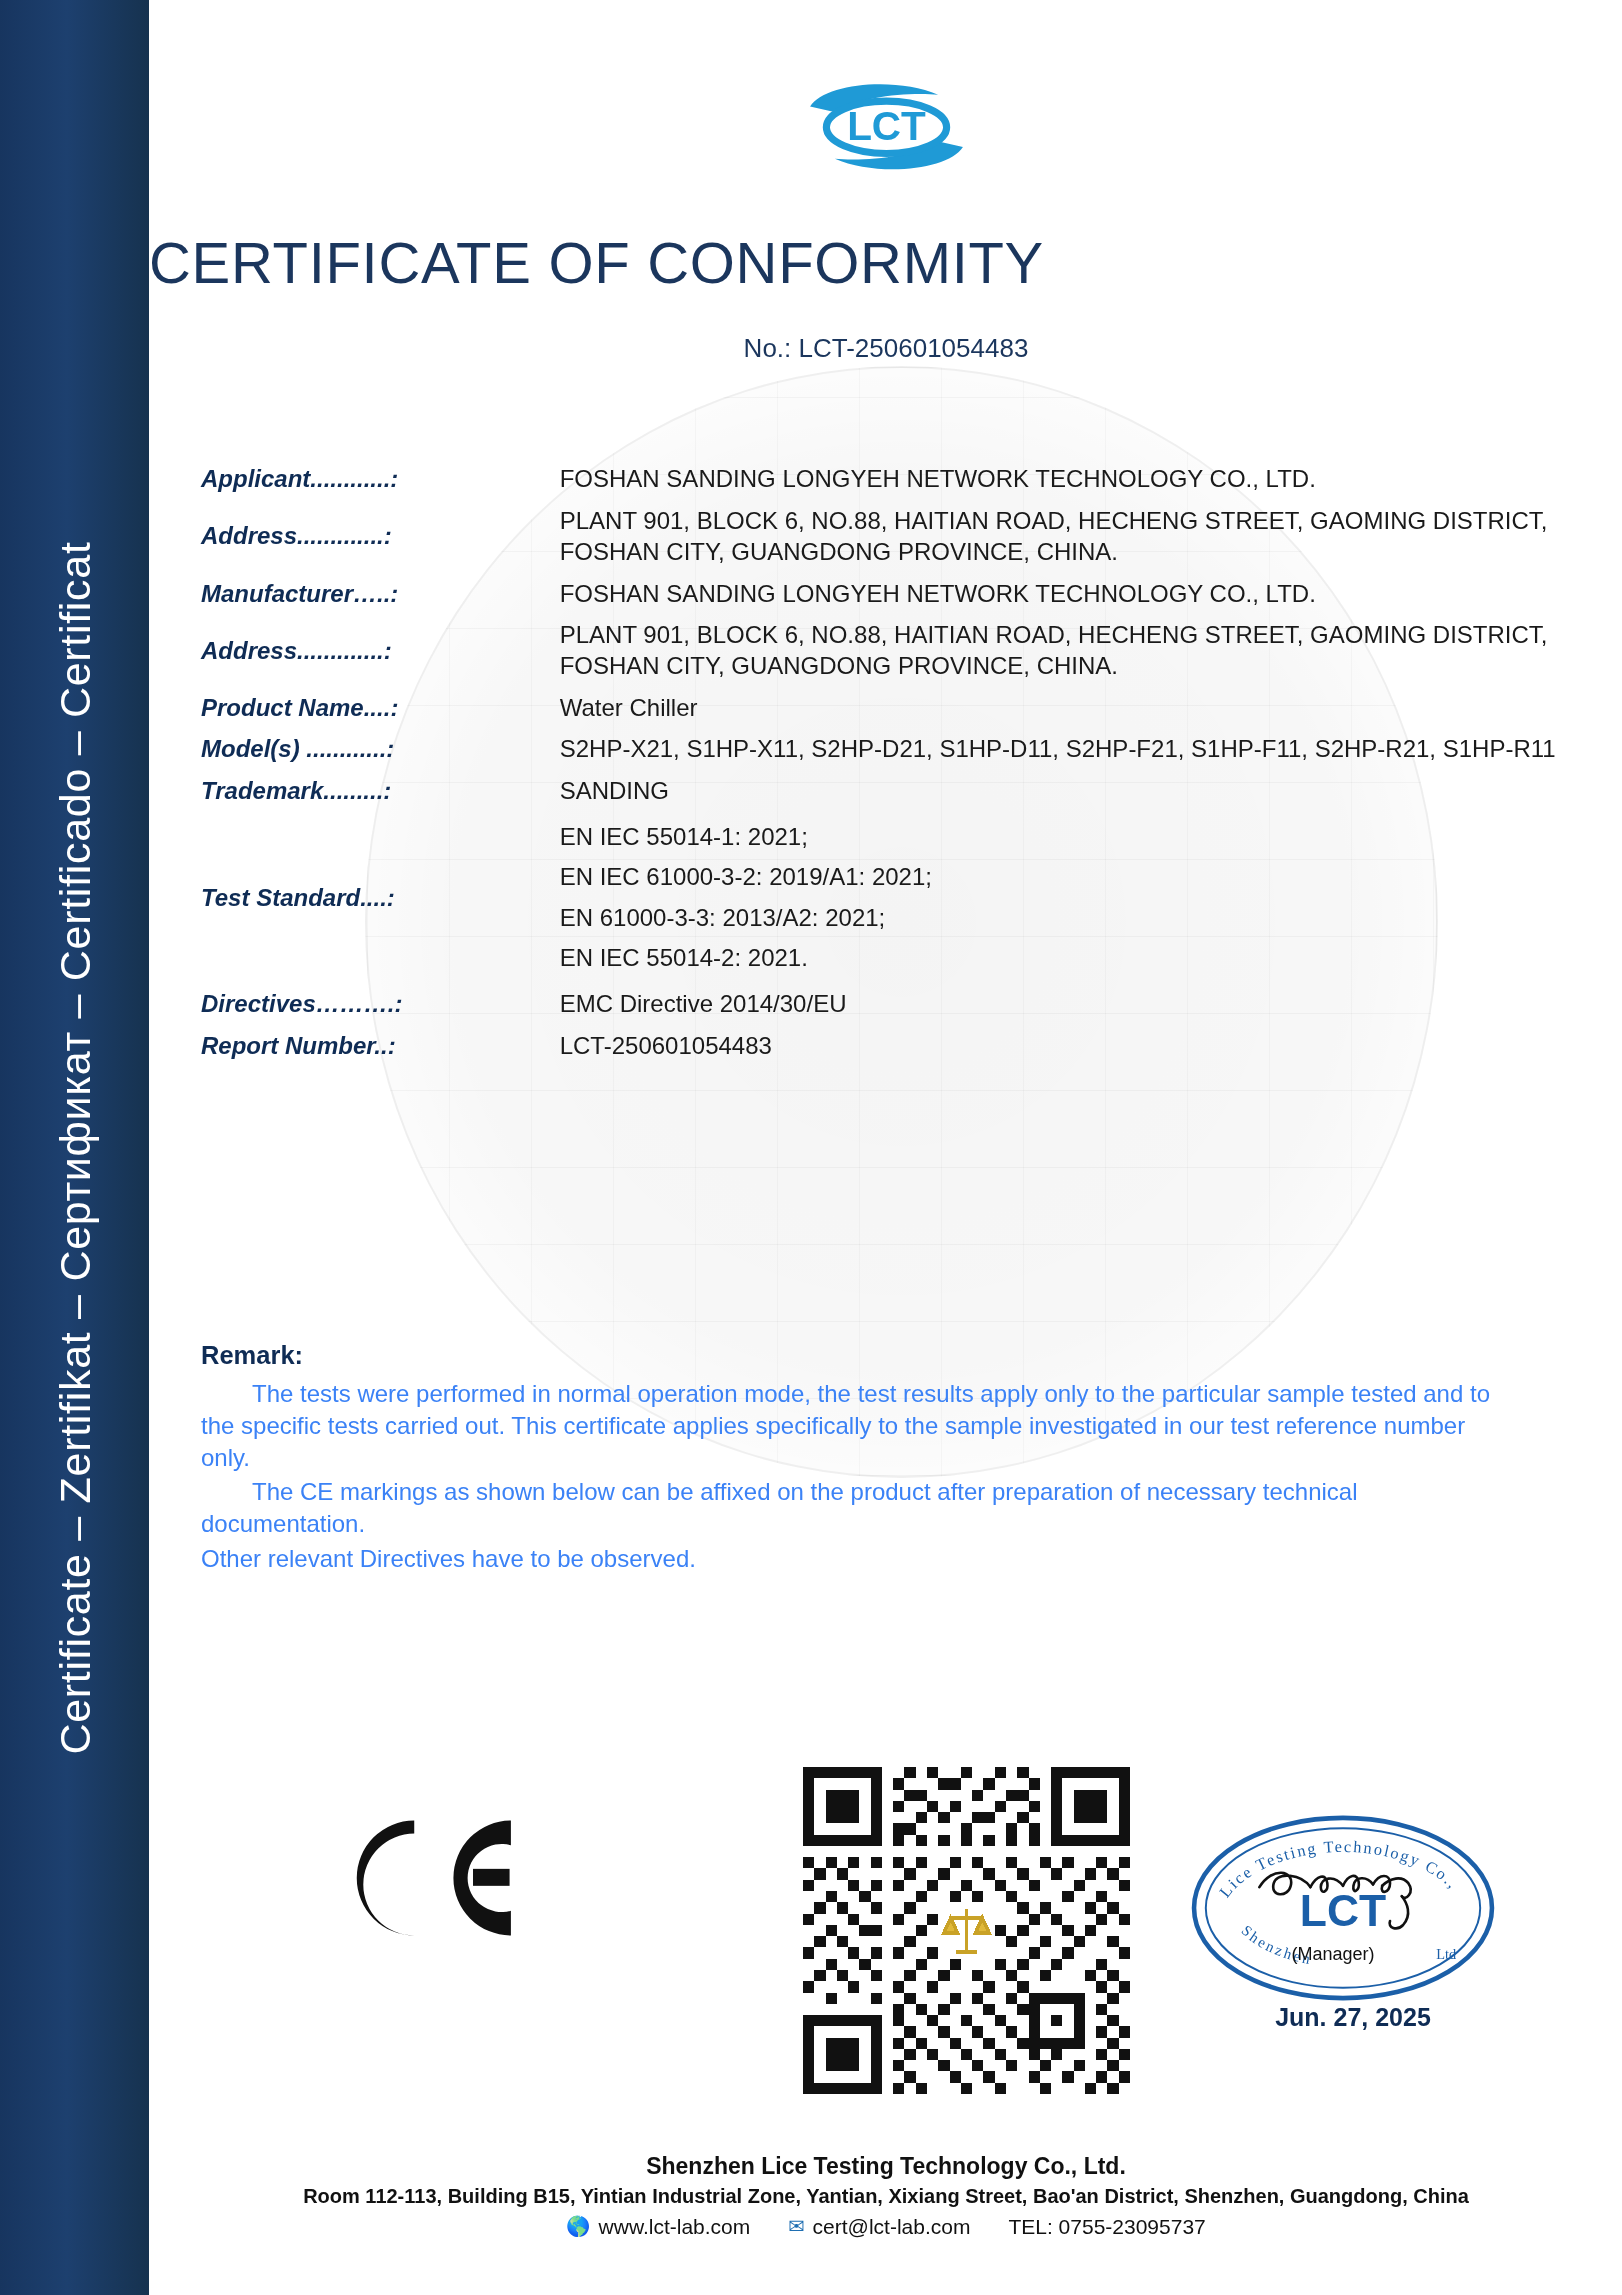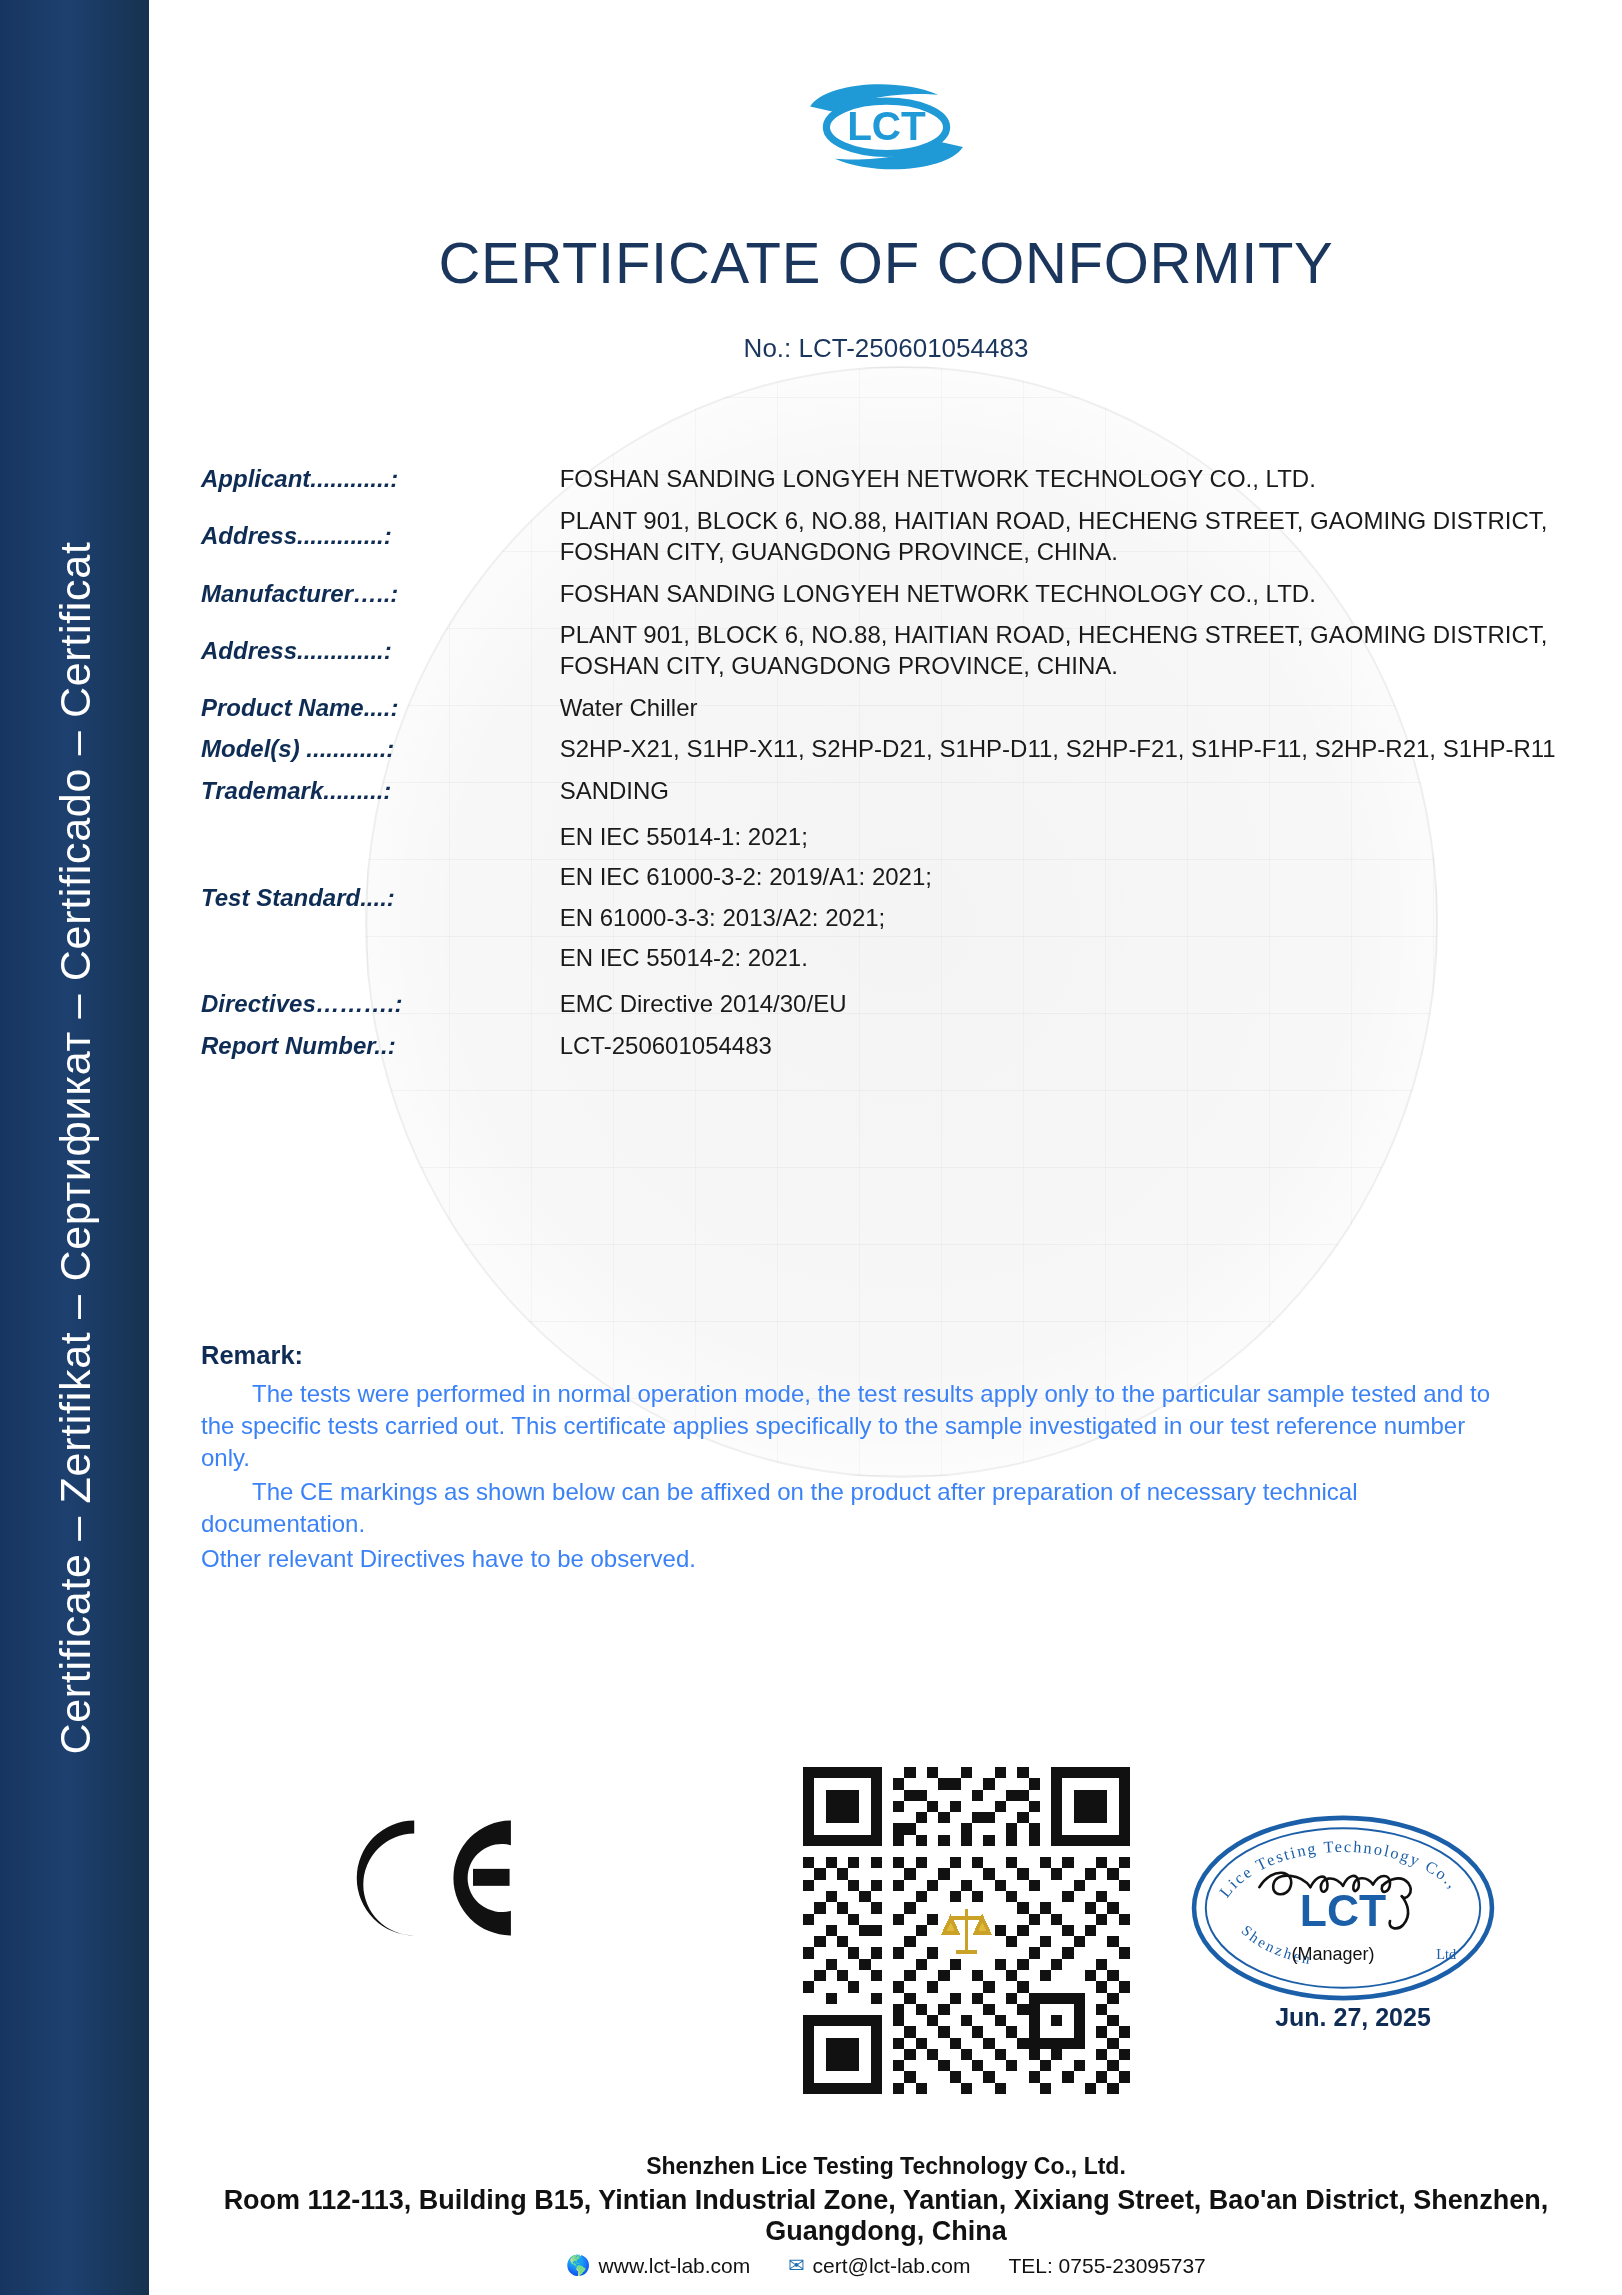--- a/index.html
+++ b/index.html
@@ -91,21 +91,20 @@
     height: 98px;
   }
   .logo svg { display:block; }
 
   
   .cert-title {
     position: absolute;
     left: 0;
     top: 229px;
     width: 1474px;
-    text-align: center;
     font-size: 58px;
     color: #1b365d;
     letter-spacing: 0.7px;
     font-weight: 400;
   }
   .cert-no {
     position: absolute;
     left: 0;
     top: 333px;
     width: 1474px;
@@ -222,21 +221,21 @@
     width: 1474px;
     text-align: center;
     color: #111;
   }
   .footer .line1 {
     font-size: 23px;
     font-weight: bold;
     margin-bottom: 5.2px;
   }
   .footer .line2 {
-    font-size: 27px;
+    font-size: 20px;
     font-weight: bold;
     margin-bottom: 6.5px;
   }
   .footer .line3 {
     font-size: 21px;
     display: flex;
     justify-content: center;
     align-items: center;
     gap: 38px;
   }

